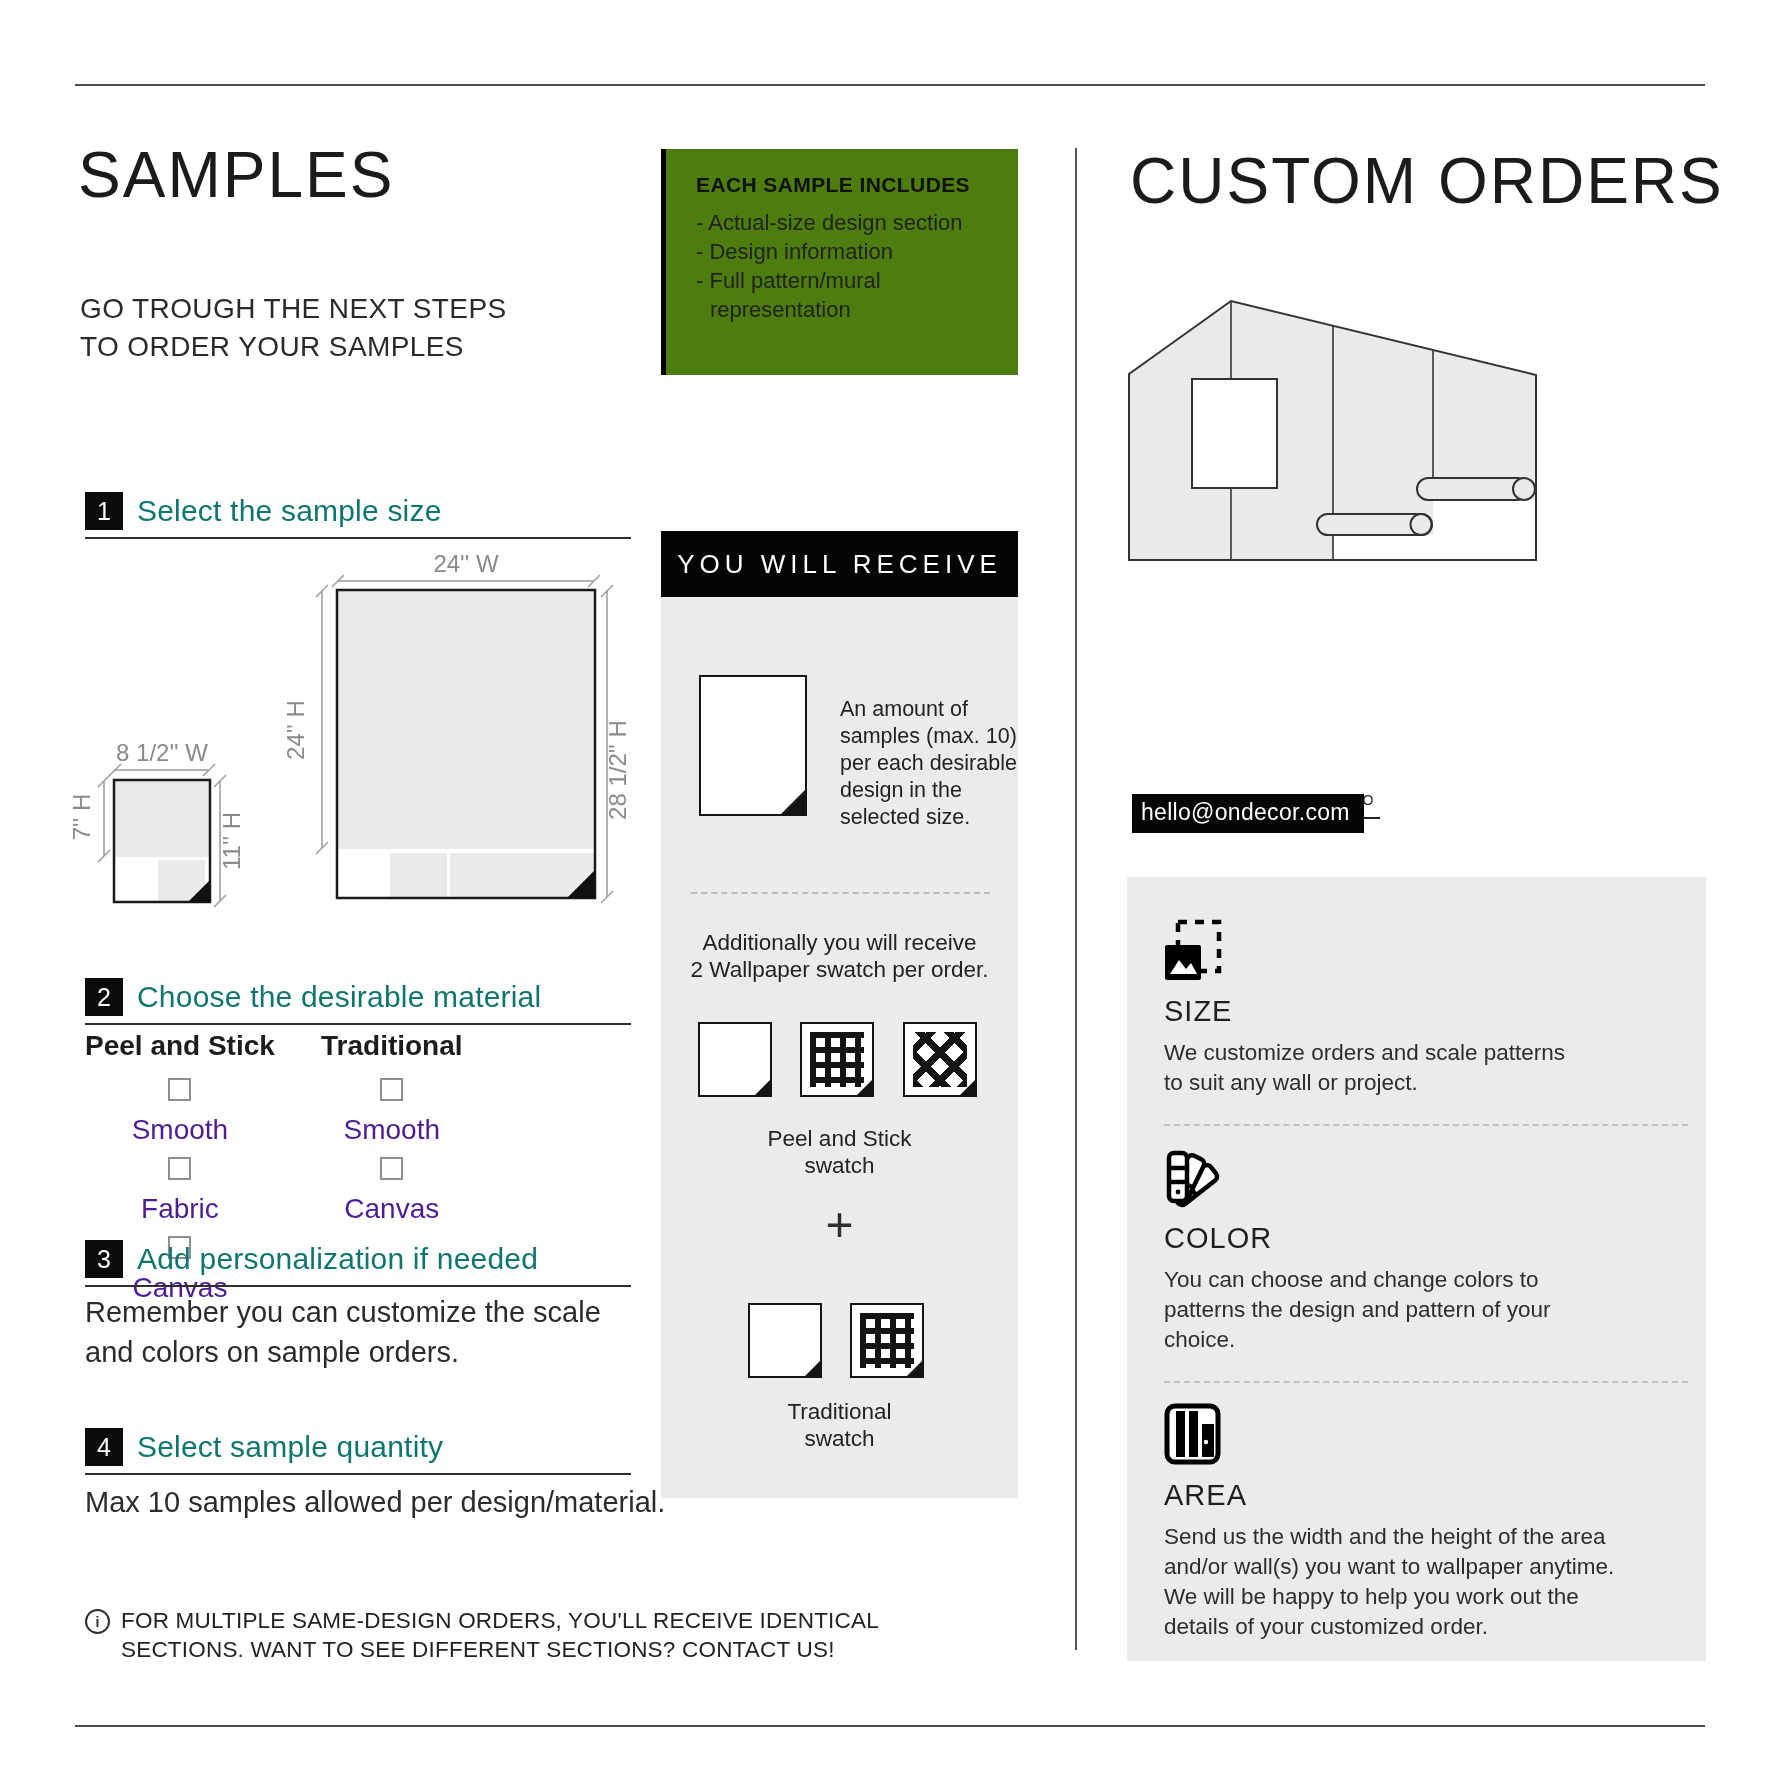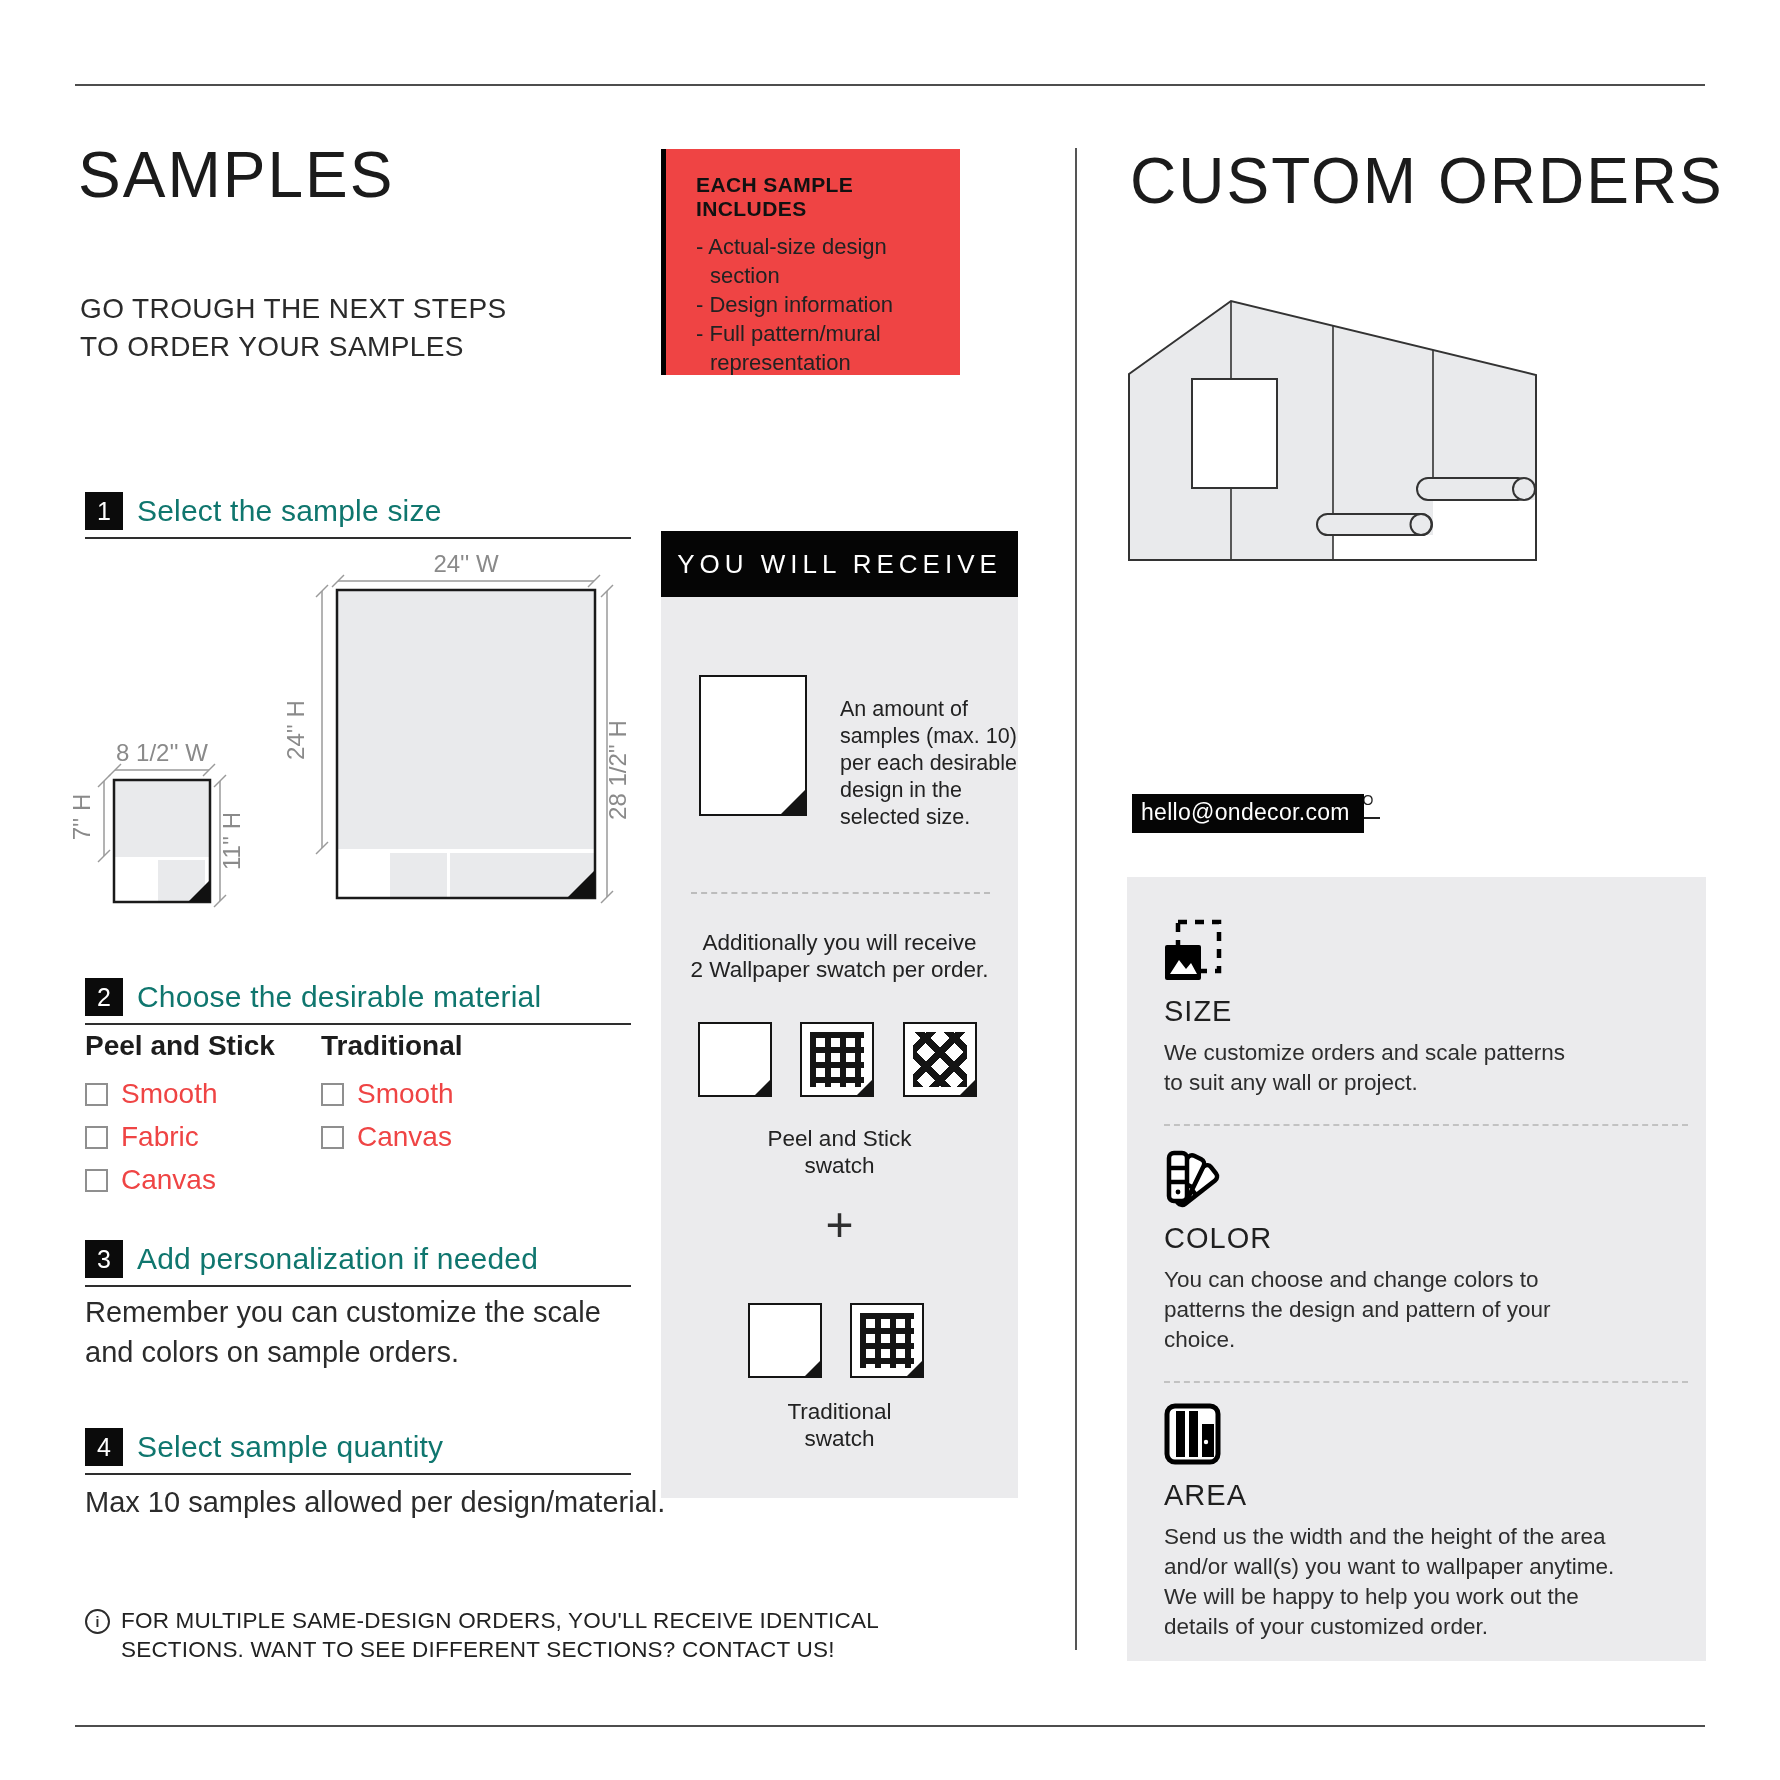--- a/index.html
+++ b/index.html
@@ -17,34 +17,34 @@
   .step-header{position:absolute;left:85px;width:546px;display:flex;align-items:center;gap:14px;
                border-bottom:2px solid #2e2e2e;padding-bottom:7px;}
   .step-num{width:38px;height:38px;background:#0b0b0b;color:#fff;font-size:25px;
             display:flex;align-items:center;justify-content:center;flex:0 0 38px;}
   .step-label{font-size:30px;color:#0f766e;letter-spacing:.2px;}
 
   .diagram{left:70px;top:545px;}
 
   .mat-col{position:absolute;top:1030px;}
   .mat-title{font-weight:bold;font-size:28px;color:#1d1d1d;margin-bottom:16px;}
-  .check-row{display:flex;align-items:center;gap:13px;font-size:28px;color:#ef4444;margin-top:11px;}
+  .check-row{display:flex;align-items:center;gap:13px;font-size:28px;color:#4c1d95;margin-top:11px;flex-direction:column;}
   .checkbox{width:19px;height:19px;border:2px solid #8f8f8f;background:#fff;flex:0 0 19px;}
 
   .body-para{font-size:29px;line-height:40px;color:#2b2b2b;}
 
   .footnote{left:85px;top:1606px;display:flex;gap:11px;align-items:flex-start;}
   .info-icon{width:21px;height:21px;border:2px solid #2c2c2c;border-radius:50%;
              font-size:14px;font-weight:bold;display:flex;align-items:center;justify-content:center;
              color:#2c2c2c;margin-top:3px;flex:0 0 21px;}
   .footnote-text{font-size:22.5px;line-height:29px;letter-spacing:.2px;color:#222;}
 
   
-  .includes-box{left:661px;top:149px;width:299px;height:226px;box-sizing:border-box;
-                background:#ef4444;border-left:5px solid #000;padding:24px 24px 0 30px;}
+  .includes-box{left:661px;top:149px;width:357px;height:226px;box-sizing:border-box;
+                background:#4d7c0f;border-left:5px solid #000;padding:24px 24px 0 30px;}
   .includes-title{font-size:21px;font-weight:bold;letter-spacing:.4px;color:#111;margin-bottom:11px;}
   .inc-item{font-size:22px;line-height:29px;color:#222;padding-left:14px;text-indent:-14px;}
 
   .receive-bar{left:661px;top:531px;width:357px;height:66px;background:#050505;color:#fff;
                display:flex;align-items:center;justify-content:center;font-size:26px;letter-spacing:5px;}
   .receive-panel{left:661px;top:597px;width:357px;height:901px;background:#ebebed;}
 
   .sheet{position:absolute;left:38px;top:78px;width:104px;height:137px;background:#fff;border:2.5px solid #141414;}
   .fold{position:absolute;right:-1px;bottom:-1px;width:0;height:0;
         border-left:26px solid transparent;border-bottom:26px solid #141414;}

